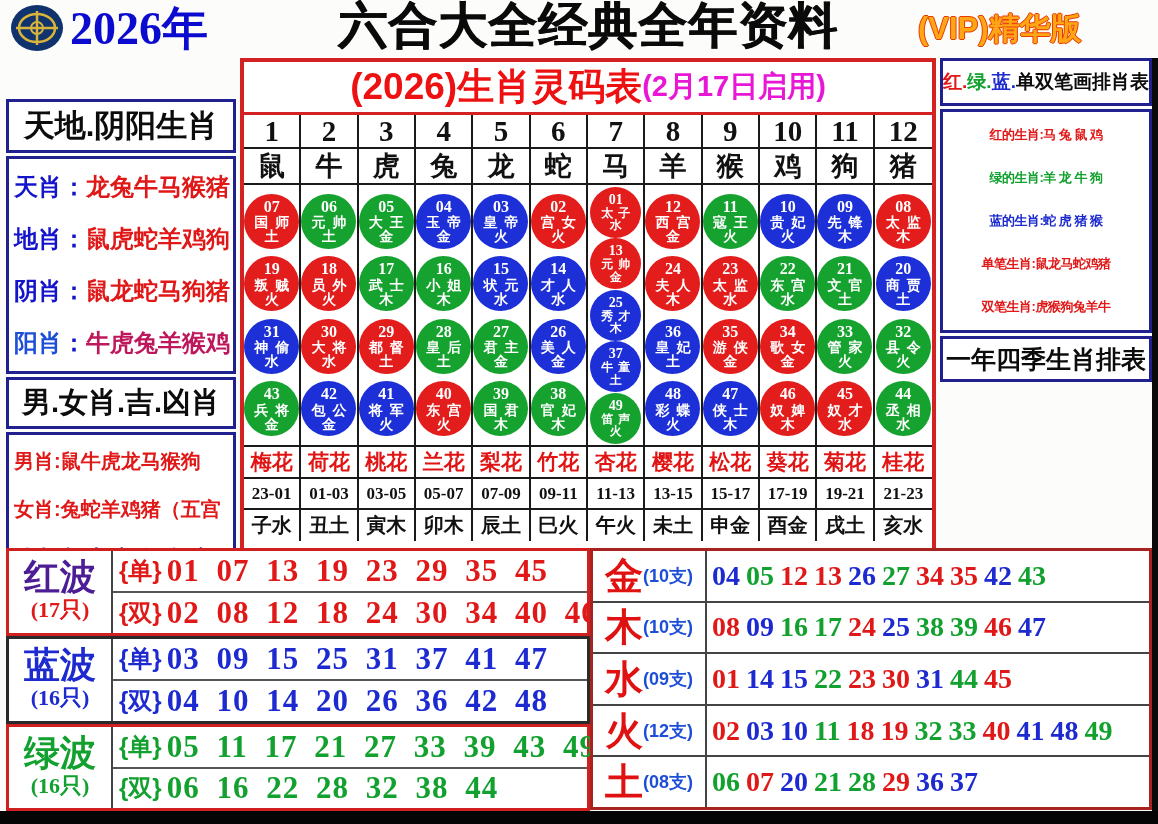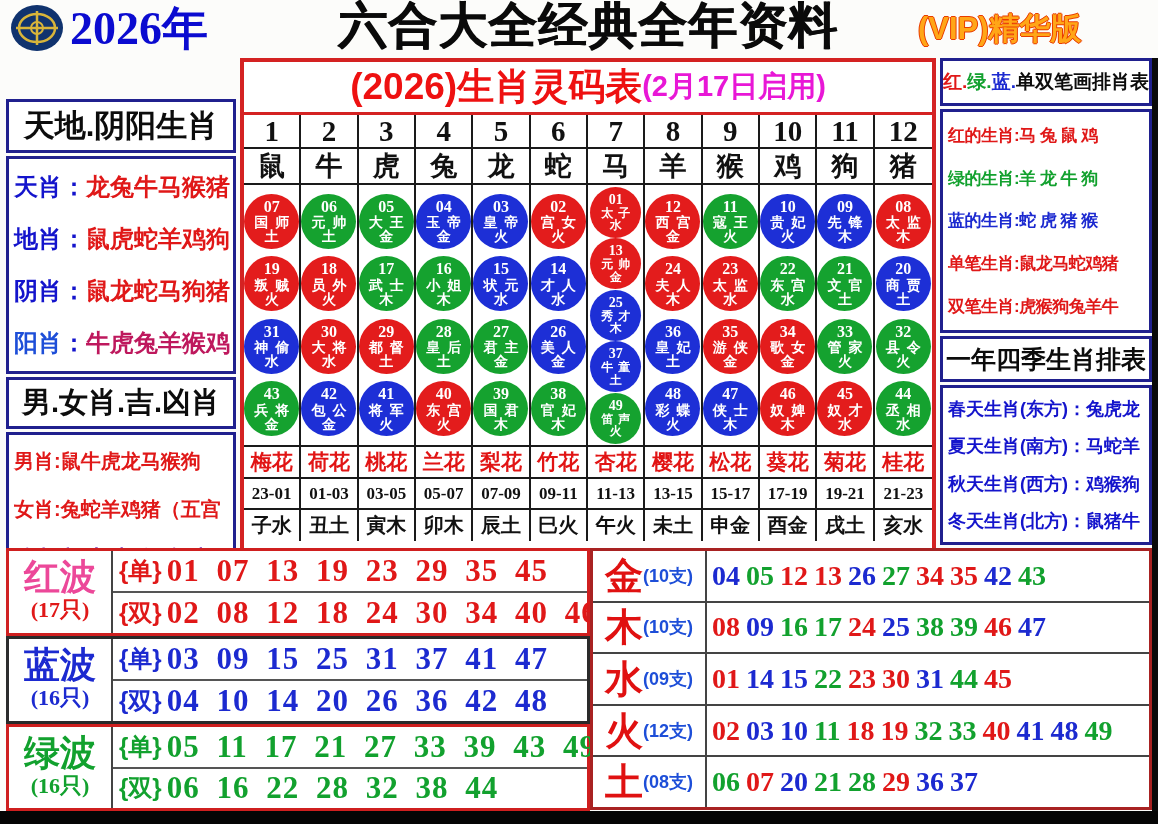--- a/index.html
+++ b/index.html
@@ -437,39 +437,33 @@
         <div class="cell c-br lc lr">亥水</div>
       </div>
   </div>
 
   <div class="abs bluebox rcol boxtitle" id="rt1" style="top:58px;height:48px;font-size:19px;">
       <span style="color: rgb(224, 24, 24);">红.</span>
       <span style="color: rgb(18, 161, 46);">绿.</span>
       <span style="color: rgb(28, 42, 208);">蓝.</span>
       <span style="color: rgb(12, 12, 12);">单双笔画排肖表</span>
     </div>
-  <div class="abs bluebox rcol rowsbox" id="rr1" style="top:109px;height:224px;font-size:17px;letter-spacing:-0.5px;">
+  <div class="abs bluebox rcol rowsbox" id="rr1" style="top:109px;height:224px;font-size:13px;letter-spacing:-0.5px;align-items:center;">
       <div class="prow" style="color: rgb(224, 24, 24);">红的生肖:马 兔 鼠 鸡</div>
       <div class="prow" style="color: rgb(18, 161, 46);">绿的生肖:羊 龙 牛 狗</div>
       <div class="prow" style="color: rgb(28, 42, 208);">蓝的生肖:蛇 虎 猪 猴</div>
       <div class="prow" style="color: rgb(224, 24, 24);">单笔生肖:鼠龙马蛇鸡猪</div>
       <div class="prow" style="color: rgb(224, 24, 24);">双笔生肖:虎猴狗兔羊牛</div>
     </div>
   <div class="abs bluebox rcol boxtitle" style="top:336px;height:46px;font-size:25px;">一年四季生肖排表</div>
-  <div class="abs bluebox rcol rowsbox" id="rr2" style="top:385px;height:160px;font-size:18px;">
-      <div class="prow" style="color: rgb(20, 20, 204);">春天生肖(东方)：兔虎龙</div>
-      <div class="prow" style="color: rgb(20, 20, 204);">夏天生肖(南方)：马蛇羊</div>
-      <div class="prow" style="color: rgb(20, 20, 204);">秋天生肖(西方)：鸡猴狗</div>
-      <div class="prow" style="color: rgb(20, 20, 204);">冬天生肖(北方)：鼠猪牛</div>
-    </div>
 
   <div id="waves-holder">
       <div class="abs wsec" style="top: 548px; height: 88px; border: 3px solid rgb(207, 31, 31);">
         <div class="wlabel">
-          <div class="wname" style="color: #ec4899;">红波</div>
+          <div class="wname" style="color: #4c1d95;">红波</div>
           <div class="wcount" style="color: rgb(224, 24, 24);">(17只)</div>
         </div>
         <div class="wrows">
           <div class="wrow first">
             <span class="wtag" style="color: rgb(224, 24, 24);">{单}</span>
             <span class="wnums" style="color: rgb(224, 24, 24);">01 07 13 19 23 29 35 45</span>
           </div>
           <div class="wrow ">
             <span class="wtag" style="color: rgb(224, 24, 24);">{双}</span>
             <span class="wnums" style="color: rgb(224, 24, 24);">02 08 12 18 24 30 34 40 46</span>

